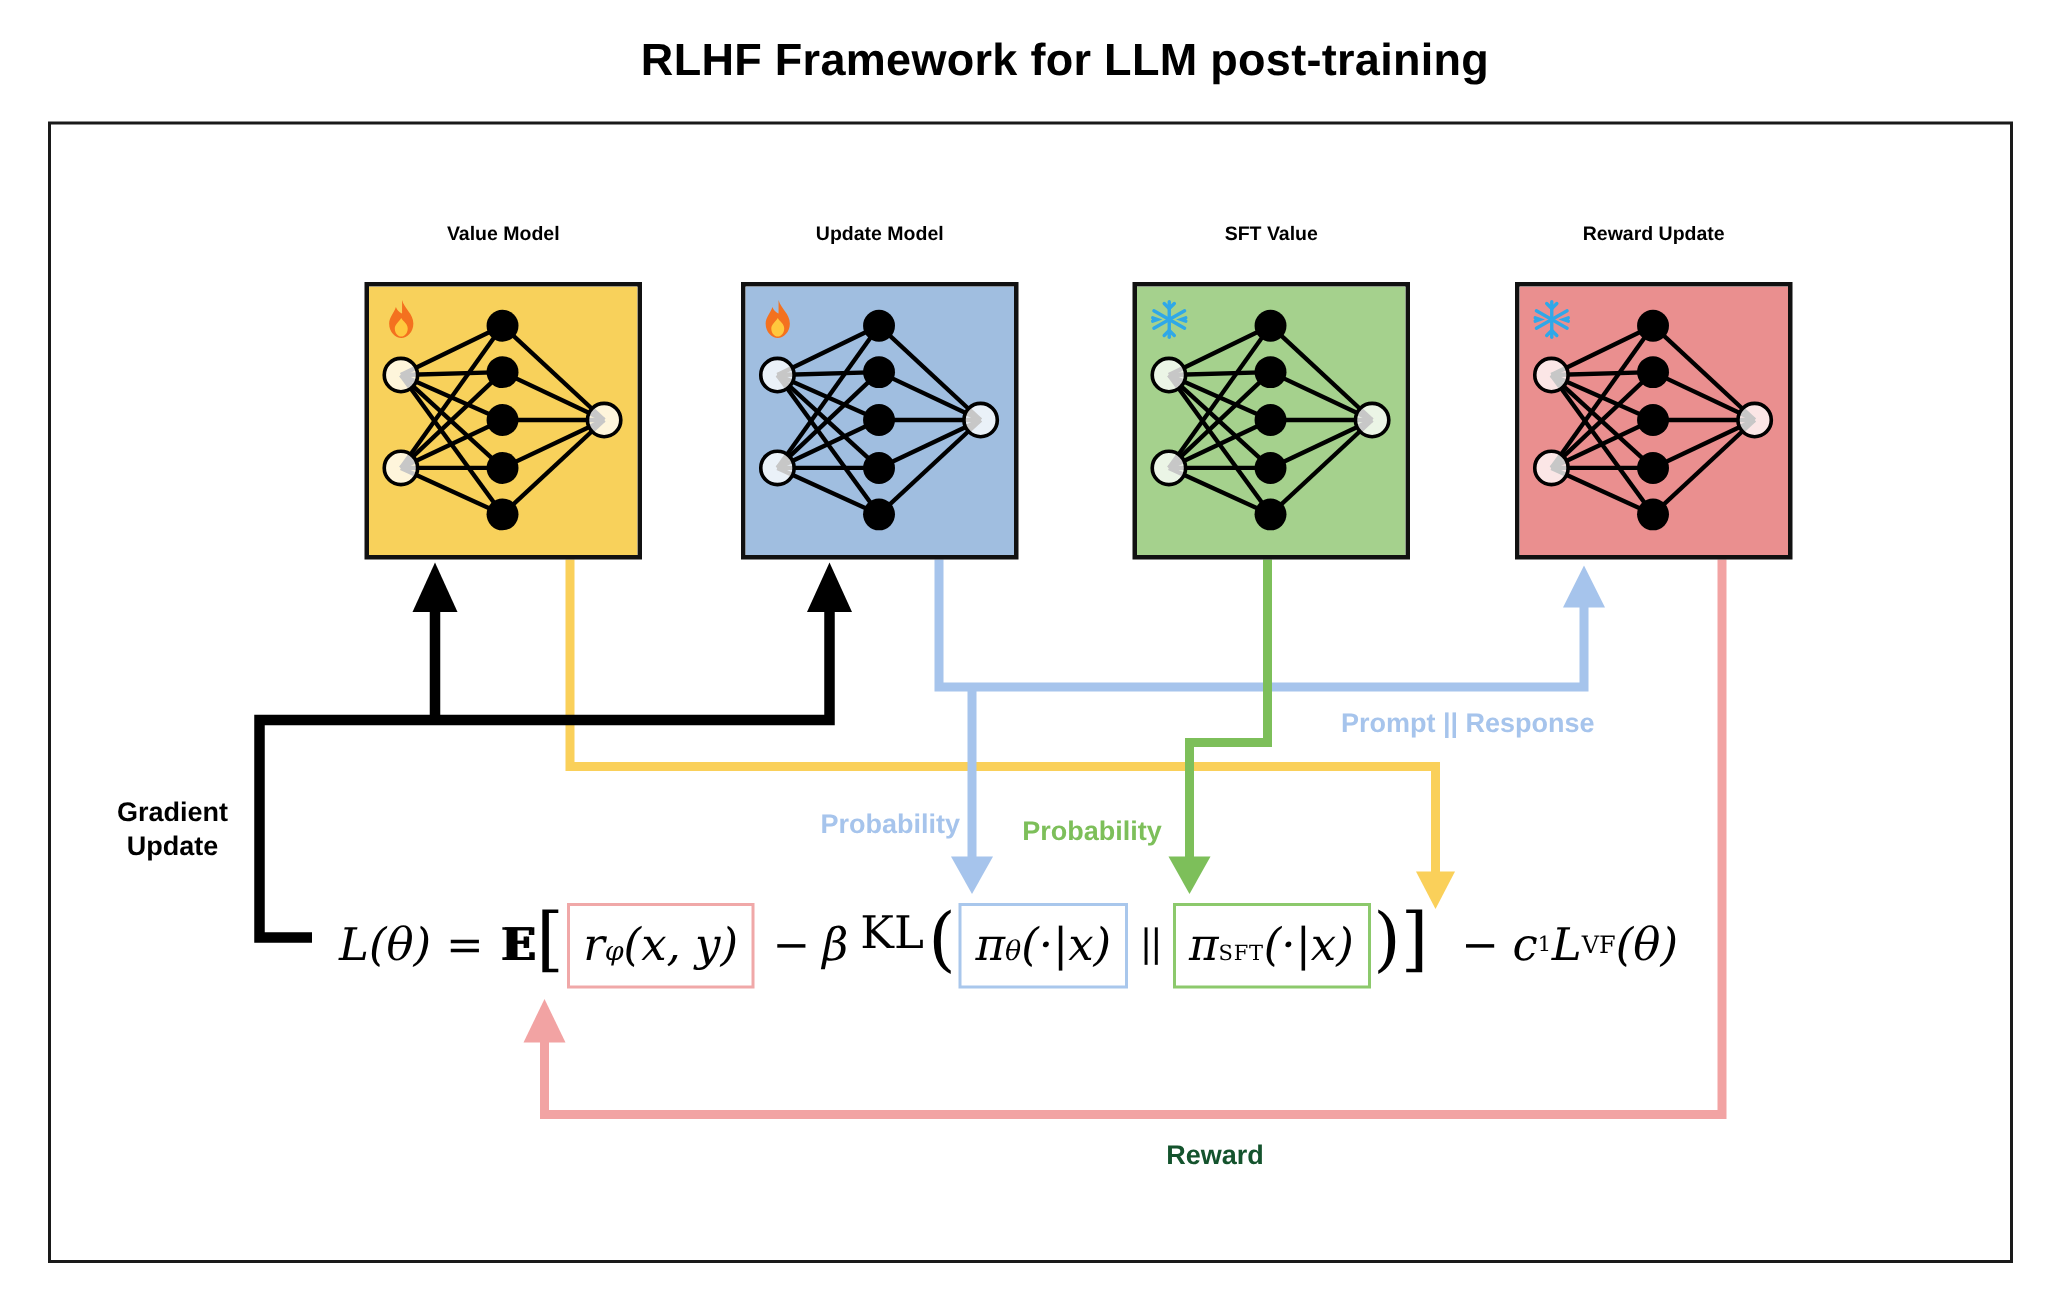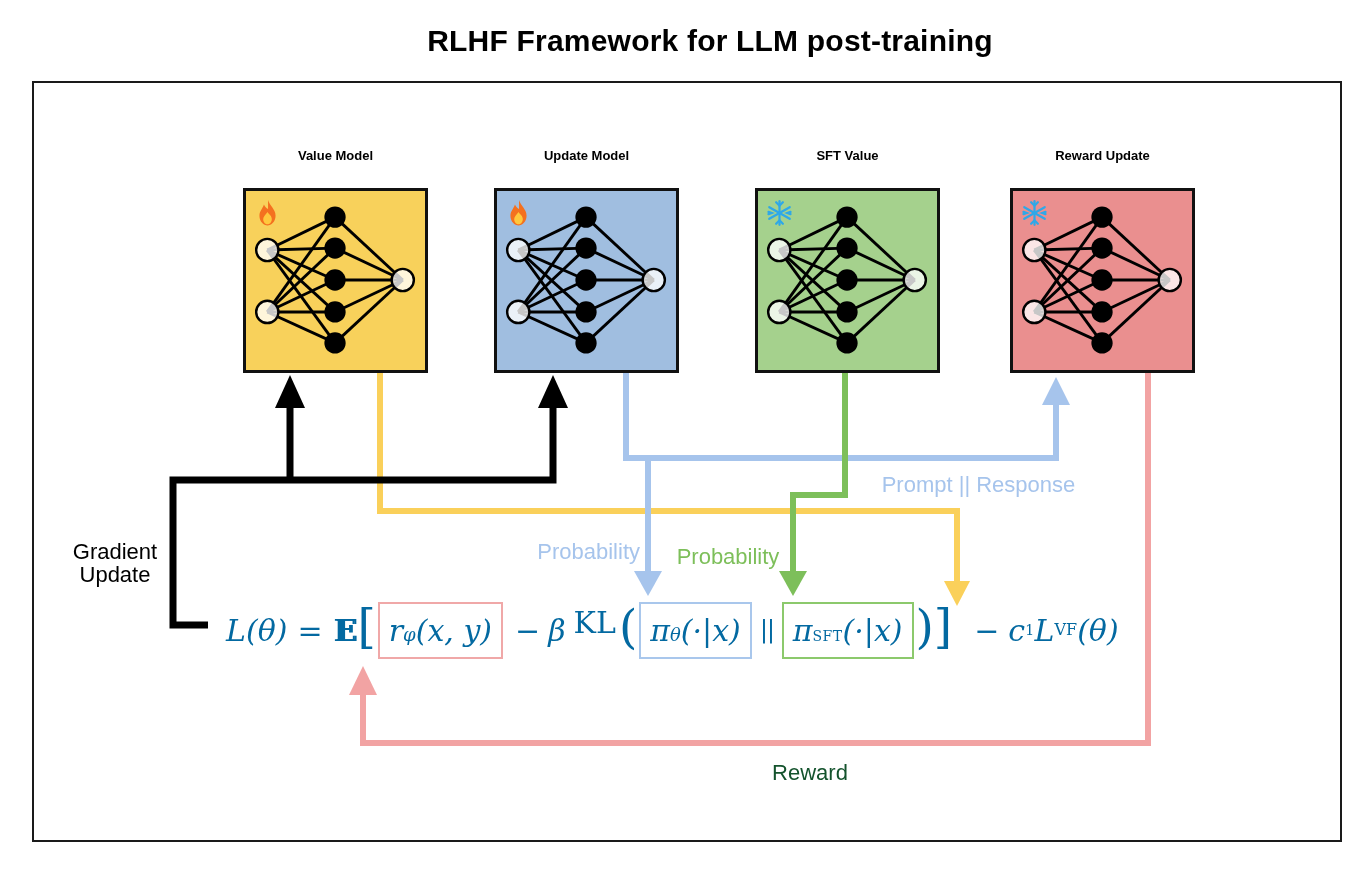--- a/index.html
+++ b/index.html
@@ -10,28 +10,28 @@
   .frame{position:absolute;left:32px;top:81px;width:1306px;height:757px;
          border:2px solid #1a1a1a;background:#fff;z-index:0;}
   .arrows{position:absolute;left:0;top:0;width:1372px;height:873px;z-index:1;}
   .ln{fill:none;stroke-linejoin:miter;}
   .model-label{position:absolute;top:148px;width:185px;text-align:center;
                font-size:13px;font-weight:bold;z-index:2;}
   .model-box{position:absolute;top:188px;width:185px;height:185px;border:3px solid #111;
              box-sizing:border-box;z-index:2;}
   .nn{position:absolute;left:0;top:0;width:100%;height:100%;}
   .corner-icon{position:absolute;left:8px;top:8px;width:27px;height:28px;z-index:3;}
-  .elabel{position:absolute;font-size:22px;font-weight:normal;z-index:2;}
-  .grad{left:62px;top:530px;width:106px;text-align:center;line-height:23px;color:#000;margin-top:10px;}
+  .elabel{position:absolute;font-size:18px;font-weight:bold;z-index:2;}
+  .grad{left:62px;top:530px;width:106px;text-align:center;line-height:23px;color:#000;}
   .prob-blue{left:505px;top:539px;width:135px;text-align:right;color:#A6C4EC;}
   .prob-green{left:668px;top:544px;width:120px;text-align:center;color:#7DBF5A;}
   .prompt-resp{left:876px;top:472px;width:205px;text-align:center;color:#A6C4EC;}
   .reward-lbl{left:744px;top:760px;width:132px;text-align:center;color:#14532d;}
   .formula{position:absolute;left:226px;top:591px;height:78px;display:flex;align-items:center;
-           font-family:"DejaVu Serif",serif;font-size:30px;color:#0369a1;z-index:2;white-space:nowrap;}
+           font-family:"DejaVu Serif",serif;font-size:30px;color:#000000;z-index:2;white-space:nowrap;}
   .it{font-style:italic;}
   .up{font-style:normal;}
   .eq{margin:0 10px;}
   .m6{margin:0 8px 0 10px;}
   .kl{margin:0 3px 16px 8px;}
   .formula sub{font-size:18px;line-height:0;vertical-align:-7px;}
   .formula sub.rm{font-style:normal;font-size:14px;letter-spacing:0.5px;vertical-align:-6px;}
   .formula sup.rm{font-style:normal;font-size:16px;line-height:0;vertical-align:10px;}
   .bigb{font-style:normal;font-size:47px;font-weight:300;line-height:0;transform:translateY(-3px);}
   .termbox{display:inline-flex;align-items:baseline;padding:9px 9px;border:2px solid;margin:0 2px;}

